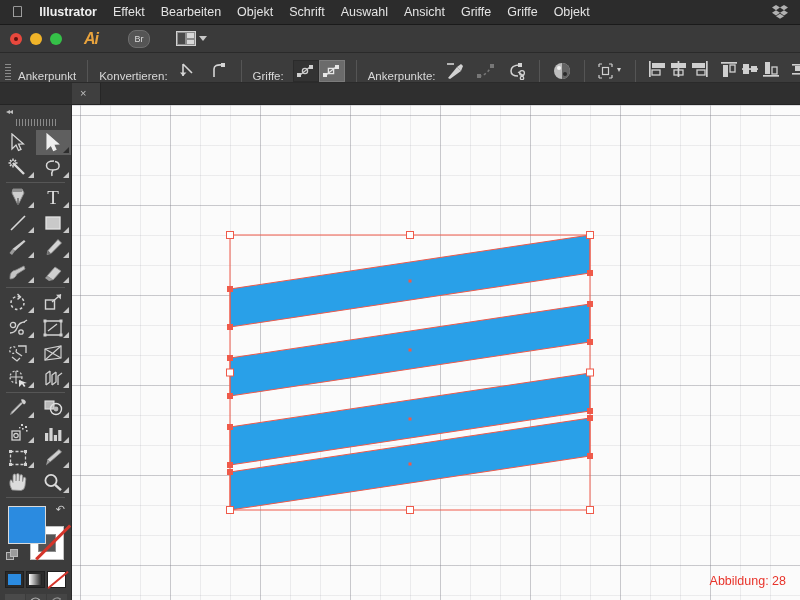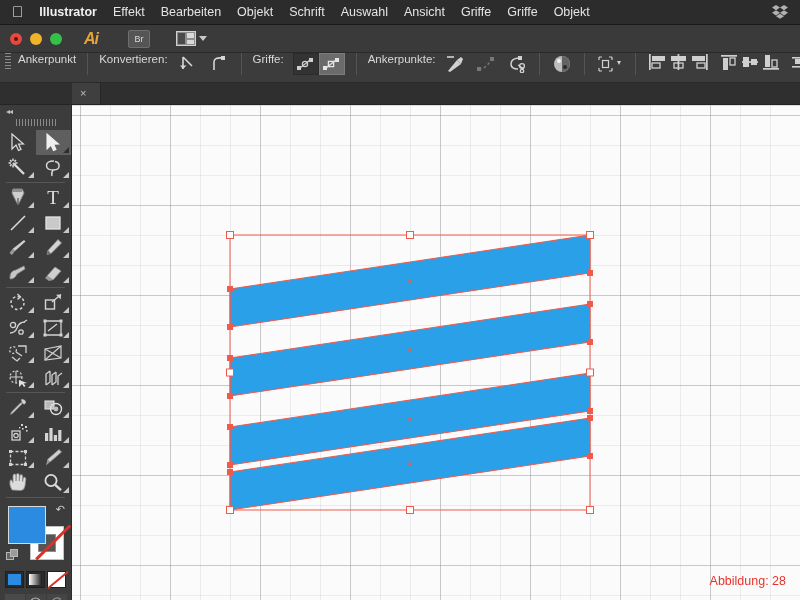--- a/index.html
+++ b/index.html
@@ -48,39 +48,39 @@
   .tl.red::after {
     content:''; position:absolute; left:4px; top:4px;
     width:4px; height:4px; border-radius:50%; background:#5c1410;
   }
   .ai-logo {
     color: #e8a33d; font-size: 16px; font-weight: bold;
     font-style: italic; letter-spacing: -1px; margin-right: 30px;
   }
   .br-btn {
     width: 22px; height: 18px; border: 1px solid #6e6e6e;
-    background: #555; border-radius: 2px;
+    background: #555; border-radius: 8px;
     color: #dcdcdc; font-size: 9px;
     display: flex; align-items: center; justify-content: center;
     margin-right: 26px;
   }
   .arrange-btn { display: flex; align-items: center; gap: 3px; }
   .arrange-ico {
     width: 20px; height: 15px; border: 1.5px solid #d0d0d0;
     background: #4a4a4a; display: grid;
     grid-template-columns: 1fr 1fr; grid-template-rows: 1fr 1fr;
   }
   .arrange-ico i { border: .5px solid #8d8d8d; background: #d8d8d8; }
   .arrange-ico i:nth-child(1) { grid-row: 1 / 3; background:#4a4a4a; }
   .caret { width:0;height:0;border-left:4px solid transparent;border-right:4px solid transparent;border-top:5px solid #c8c8c8; }
 
   
   .controlbar {
     height: 30px; background: #3c3c3c;
-    display: flex; align-items: flex-start;
+    display: flex; align-items: flex-end;
     border-bottom: 1px solid #2a2a2a;
     position: relative; overflow: hidden;
   }
   .grip {
     width: 6px; height: 18px; margin: 0 7px 0 5px;
     background: repeating-linear-gradient(to bottom,#8a8a8a 0 1px,#3c3c3c 1px 3px);
     flex: none;
   }
   .cb-label { color: #d8d8d8; font-size: 11.5px; white-space: nowrap; flex: none; }
   .cb-sep { width:1px; height:22px; background:#555; margin:0 11px; flex:none; }

